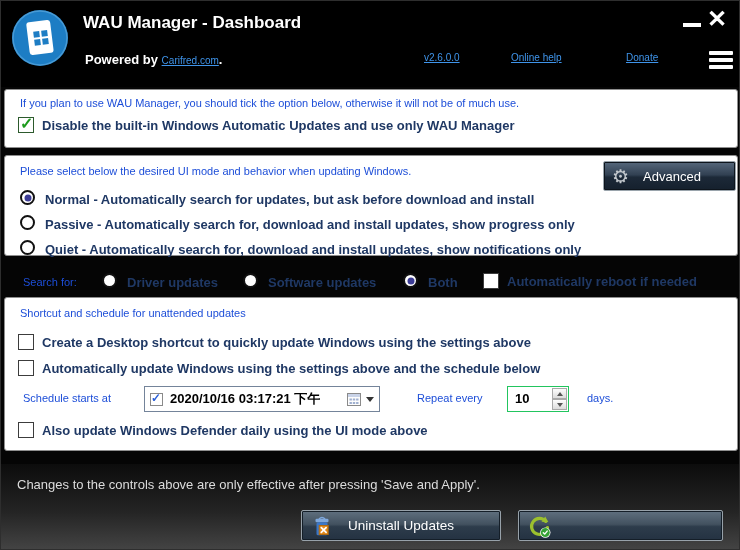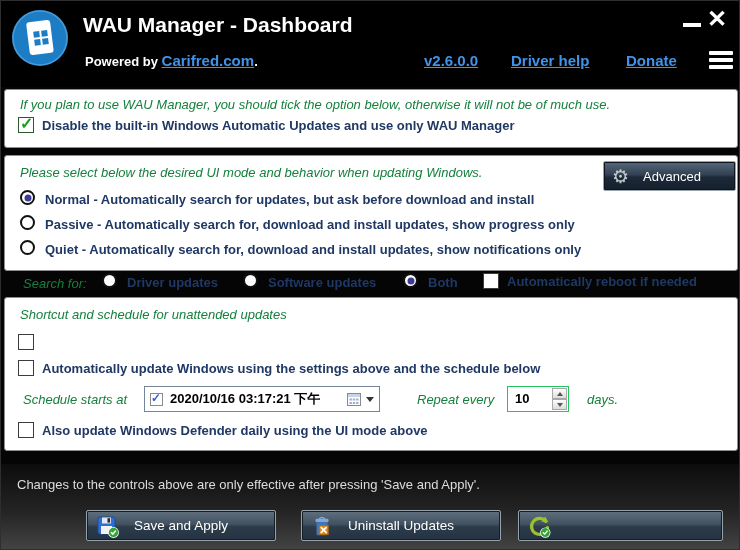--- a/index.html
+++ b/index.html
@@ -1,36 +1,36 @@
 <!DOCTYPE html>
 <html><head>
 <meta charset="utf-8">
 <style>
   html,body{margin:0;padding:0;background:#000;}
   *{box-sizing:border-box;font-family:"Liberation Sans",sans-serif;}
   .win{position:relative;width:740px;height:550px;background:#050505;overflow:hidden;border:1px solid #2e2e2e;}
   
   .hdr{position:absolute;left:0;top:0;width:740px;height:86px;background:#000;}
   .logo{position:absolute;left:10px;top:8px;width:58px;height:58px;}
-  .title{position:absolute;left:82px;top:12px;font-size:21px;font-weight:bold;color:#fff;}
-  .hlink{color:#3f94ea;text-decoration:underline;font-weight:bold;font-size:15px;cursor:pointer;}
+  .title{position:absolute;left:82px;top:12px;font-size:17px;font-weight:bold;color:#fff;}
+  .hlink{color:#3f94ea;text-decoration:underline;font-weight:normal;font-size:10px;cursor:pointer;}
   .powered{position:absolute;left:84px;top:51px;font-size:13px;font-weight:bold;color:#fff;}
   .vlink{position:absolute;left:423px;top:51px;}
   .olink{position:absolute;left:510px;top:51px;}
   .dlink{position:absolute;left:625px;top:51px;}
   .minbtn{position:absolute;left:682px;top:22px;width:18px;height:4px;background:#fff;cursor:pointer;}
   .closebtn{position:absolute;left:706px;top:4px;font-size:24px;font-weight:bold;color:#fff;cursor:pointer;line-height:28px;}
   .menubtn{position:absolute;left:708px;top:50px;width:24px;height:18px;cursor:pointer;}
   .menubtn div{height:3.5px;background:#fff;margin-bottom:3.5px;border-radius:1px;}
   
   .panel{position:absolute;left:3px;width:734px;background:#fff;border:1px solid #8e8e8e;border-radius:3px;}
   .p1{top:88px;height:59px;}
-  .p2{top:154px;height:116px;}
+  .p2{top:154px;height:101px;}
   .p3{top:296px;height:154px;}
-  .ital{position:absolute;font-style:italic;color:#15803d;font-size:13px;white-space:nowrap;}
+  .ital{position:absolute;color:#1d4ed8;font-size:11px;white-space:nowrap;}
   .lbl{font-weight:bold;color:#1f3864;font-size:13px;white-space:nowrap;}
   
   .cbrow{position:absolute;height:18px;}
   .cb{position:absolute;left:0;top:0;width:16px;height:16px;background:#fff;border:1px solid #3c3c3c;cursor:pointer;}
   .cb.checked{border-color:#2d5a2d;}
   .cb .tick{position:absolute;left:1px;top:-4px;font-size:16px;font-weight:bold;color:#1d9b1d;}
   .cbrow .lbl{position:absolute;left:24px;top:1px;}
   
   .radio{position:absolute;width:15px;height:15px;border:2px solid #111;border-radius:50%;background:#fff;cursor:pointer;}
   .radio.sel::after{content:"";position:absolute;left:50%;top:50%;width:7px;height:7px;border-radius:50%;background:#3c3c96;transform:translate(-50%,-50%);}
@@ -82,21 +82,21 @@
         <rect x="23" y="30" width="6" height="6" fill="#1d7dc4"></rect>
         <rect x="31" y="30" width="6" height="6" fill="#1d7dc4"></rect>
       </g>
     </svg>
     <div class="title">WAU Manager - Dashboard</div>
     <div class="powered">
       <span>Powered by</span>
       <span class="hlink">Carifred.com</span><span>.</span>
     </div>
     <span class="hlink vlink">v2.6.0.0</span>
-    <span class="hlink olink">Driver help</span>
+    <span class="hlink olink">Online help</span>
     <span class="hlink dlink">Donate</span>
     <div class="minbtn"></div>
     <div class="closebtn">✕</div>
     <div class="menubtn">
         <div></div>
         <div></div>
         <div></div>
       </div>
   </div>
 
@@ -147,20 +147,21 @@
       <span class="cb"></span>
       <span class="lbl">Automatically reboot if needed</span>
     </div>
   </div>
 
   <div class="panel p3">
     <div class="ital" style="left:15px;top:9px;">Shortcut and schedule for unattended updates</div>
 
     <div class="cbrow" style="left:13px;top:36px;width:705px;">
       <span class="cb"></span>
+      <span class="lbl">Create a Desktop shortcut to quickly update Windows using the settings above</span>
     </div>
     <div class="cbrow" style="left:13px;top:62px;width:705px;">
       <span class="cb"></span>
       <span class="lbl">Automatically update Windows using the settings above and the schedule below</span>
     </div>
 
     <div class="ital" style="left:18px;top:94px;">Schedule starts at</div>
     <div class="picker">
       <span class="pcb">
           <span class="tick">✓</span>
@@ -194,32 +195,20 @@
 
     <div class="cbrow" style="left:13px;top:124px;width:705px;">
       <span class="cb"></span>
       <span class="lbl">Also update Windows Defender daily using the UI mode above</span>
     </div>
   </div>
 
   <div class="footer">
     <div class="note">Changes to the controls above are only effective after pressing 'Save and Apply'.</div>
 
-    <div class="fbtn b-save">
-      <svg width="24" height="24" viewBox="0 0 24 24">
-        <rect x="2" y="2" width="17" height="17" rx="2" fill="#2f6fd0" stroke="#1c4a99"></rect>
-        <rect x="6" y="2.5" width="9" height="6" fill="#dfe9f5"></rect>
-        <rect x="11.5" y="3.2" width="2.6" height="4.4" fill="#2b2b2b"></rect>
-        <rect x="5" y="11" width="11" height="8" fill="#f2f2f2"></rect>
-        <circle cx="17.5" cy="17.5" r="5.4" fill="#fff"></circle>
-        <circle cx="17.5" cy="17.5" r="4.7" fill="#35a335"></circle>
-        <path d="M15.4 17.6 l1.5 1.5 2.6-3.1" stroke="#fff" stroke-width="1.5" fill="none" stroke-linecap="round" stroke-linejoin="round"></path>
-      </svg>
-      <span>Save and Apply</span>
-    </div>
 
     <div class="fbtn b-unin">
       <svg width="24" height="24" viewBox="0 0 24 24">
         <path d="M8 4 q3-3 6 0" stroke="#7fa8dc" stroke-width="1.6" fill="none"></path>
         <rect x="4.5" y="3.8" width="13" height="3.4" rx="1.2" fill="#7fa8dc"></rect>
         <rect x="5.5" y="7.2" width="11" height="13" rx="1.5" fill="#3a77c9"></rect>
         <rect x="8.2" y="10.5" width="9" height="9" fill="#e2891c" stroke="#b06a10"></rect>
         <path d="M10.3 12.6 l4.8 4.8 M15.1 12.6 l-4.8 4.8" stroke="#fff" stroke-width="1.7" stroke-linecap="round"></path>
       </svg>
       <span>Uninstall Updates</span>

